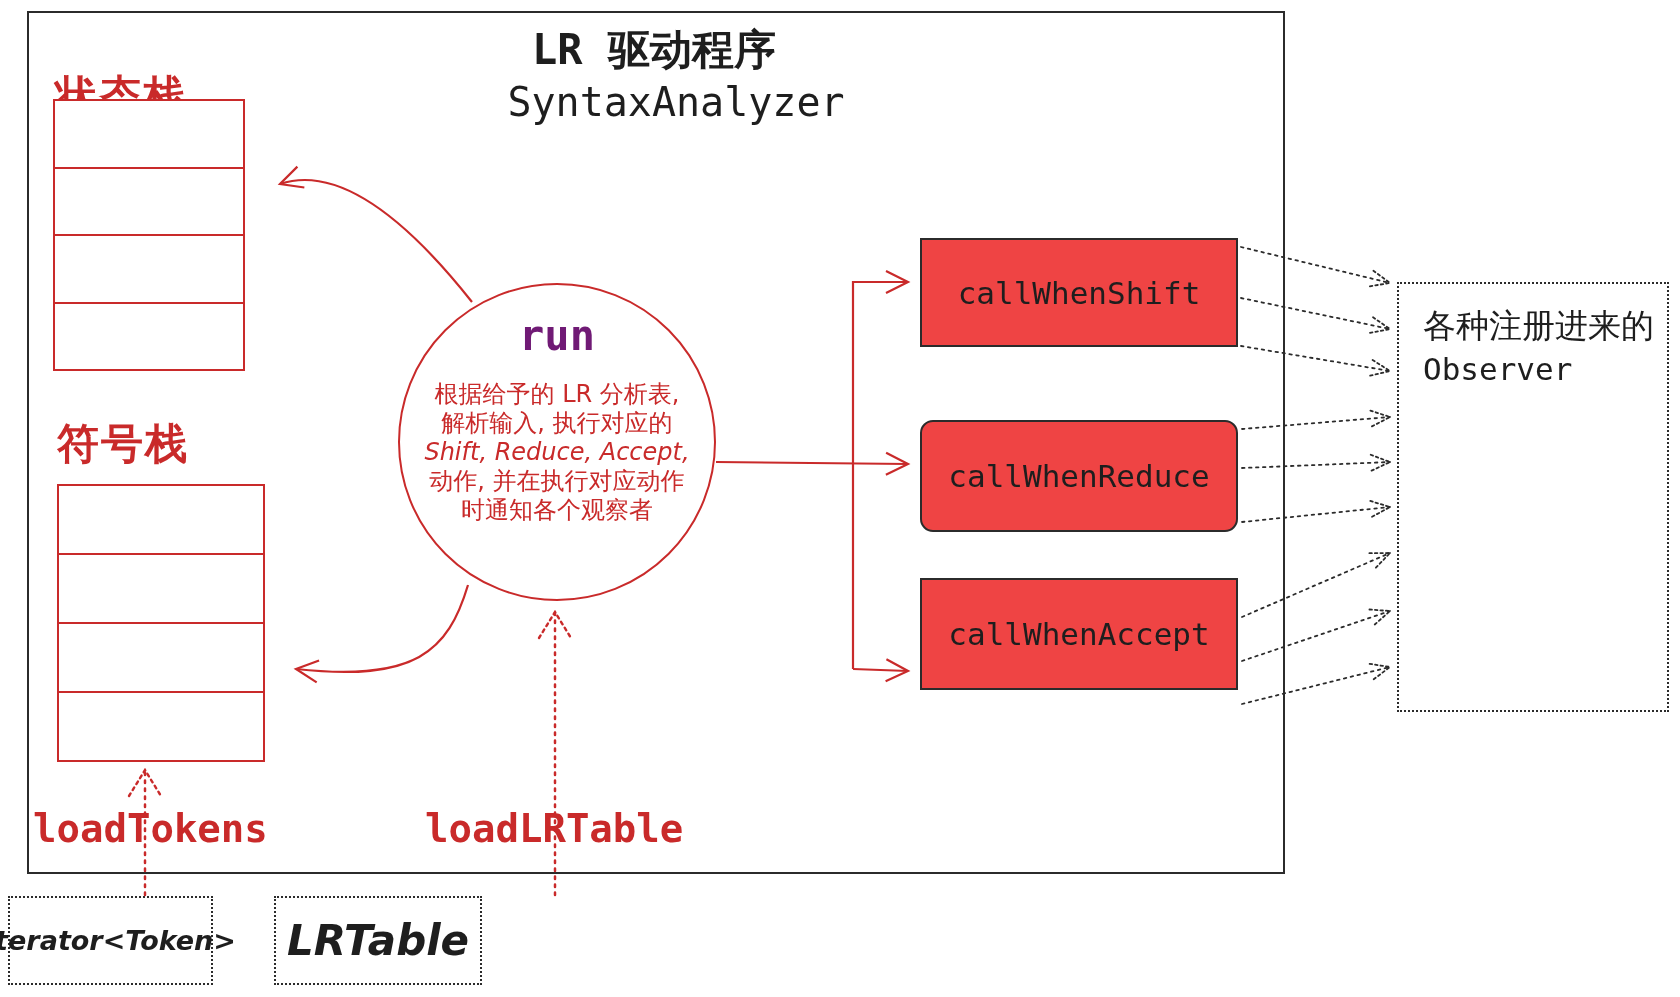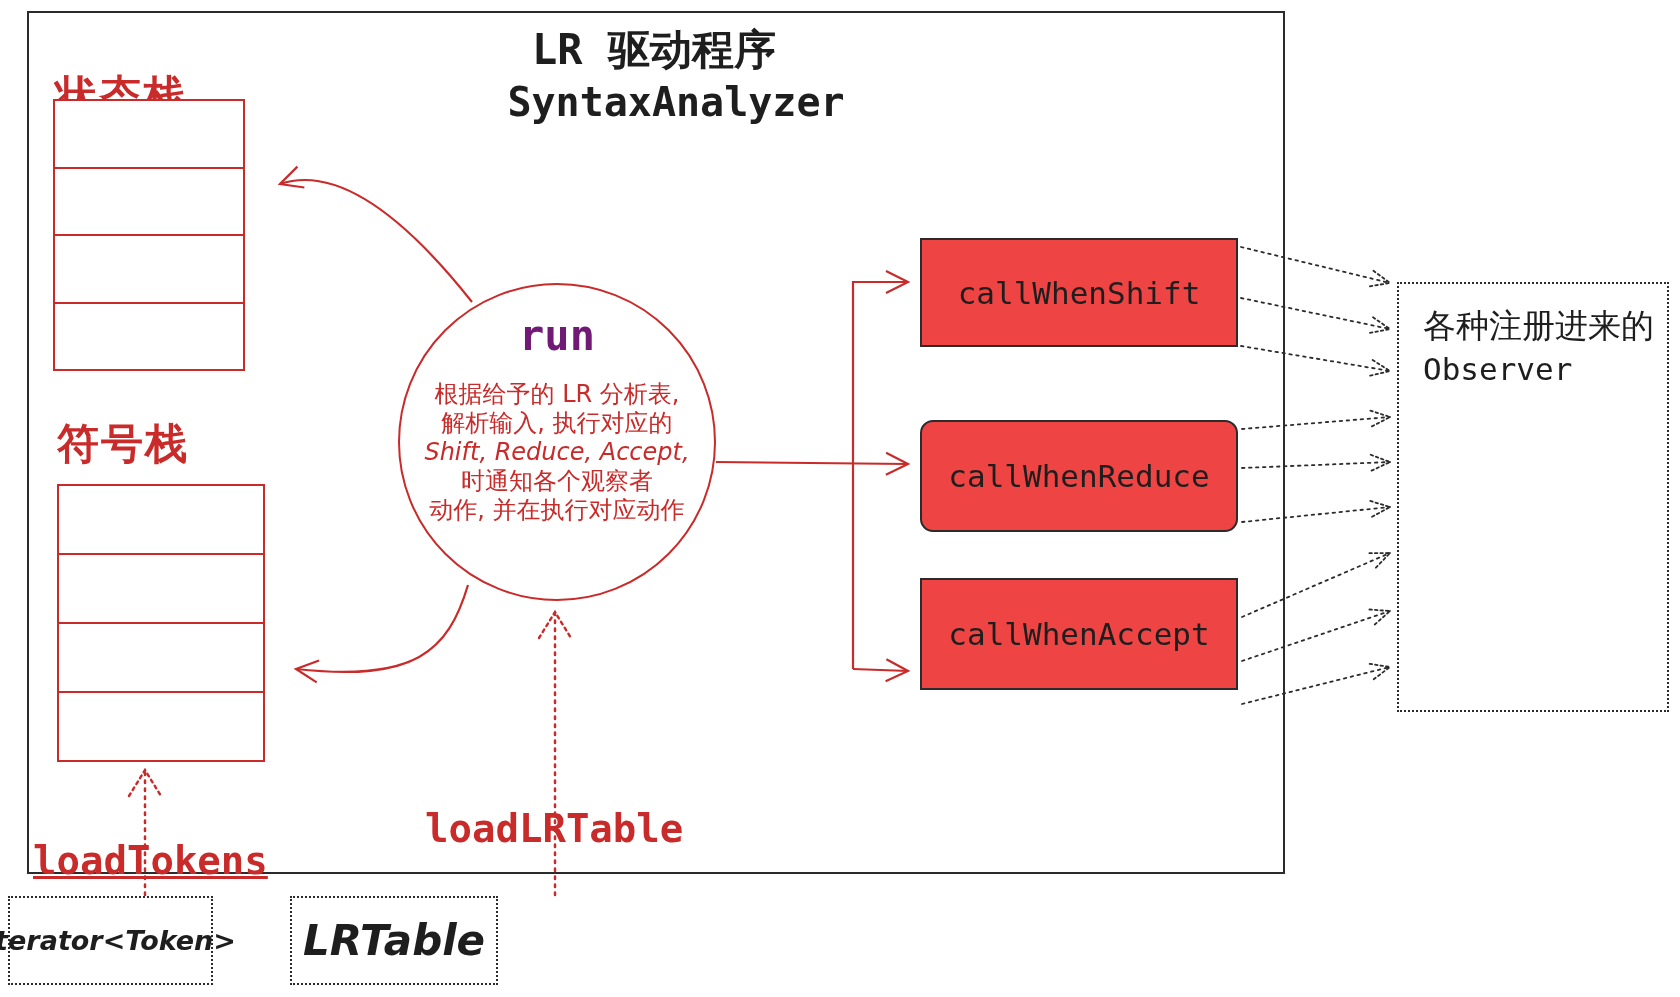--- a/index.html
+++ b/index.html
@@ -10,21 +10,21 @@
   .abs{position:absolute;}
   .mono{font-family:"DejaVu Sans Mono","Liberation Mono",monospace;}
 
   
   .frame{left:27px;top:11px;width:1254px;height:859px;border:2.5px solid #2b2b2b;}
 
   
   .title-wrap{left:27px;top:24px;width:1254px;text-align:center;line-height:1.25;}
   .title-l1{font-size:42px;font-weight:700;
             font-family:"DejaVu Sans Mono","Liberation Mono","DejaVu Sans",monospace,sans-serif;}
-  .title-l2{font-size:40px;font-weight:700;
+  .title-l2{font-size:40px;font-weight:400;
             font-family:"DejaVu Sans Mono","Liberation Mono",monospace;padding-left:44px;}
 
   
   .stack-label{font-size:42px;font-weight:700;color:#c92a2a;letter-spacing:2px;}
 
   
   .stack{display:flex;flex-direction:column;border:2.3px solid #c92a2a;background:#fff;}
   .stack .cell{flex:1;border-bottom:2.3px solid #c92a2a;}
   .stack .cell:last-child{border-bottom:none;}
   .stack-state{left:53px;top:99px;width:188px;height:268px;}
@@ -48,28 +48,28 @@
 
   
   .observer{left:1397px;top:282px;width:272px;height:430px;border:2.2px dotted #2b2b2b;
             box-sizing:border-box;padding:20px 10px 0 24px;line-height:1.35;}
   .obs-l1{font-size:33px;}
   .obs-l2{font-size:31px;font-family:"DejaVu Sans Mono","Liberation Mono",monospace;}
 
   
   .load-label{font-size:39px;font-weight:700;color:#c92a2a;
               font-family:"DejaVu Sans Mono","Liberation Mono",monospace;}
-  .load-tokens{left:33px;top:838px;text-decoration:underline;}
+  .load-tokens{left:33px;top:806px;}
   .load-lrtable{left:425px;top:806px;}
 
   
   .in-box{border:2.2px dotted #2b2b2b;box-sizing:border-box;background:#fff;
           display:flex;align-items:center;justify-content:center;font-style:italic;}
   .iter-box{left:8px;top:896px;width:205px;height:89px;font-size:27px;font-weight:600;}
-  .lrt-box{left:290px;top:896px;width:208px;height:89px;font-size:42px;font-weight:600;}
+  .lrt-box{left:274px;top:896px;width:208px;height:89px;font-size:42px;font-weight:600;}
 
   svg.overlay{position:absolute;left:0;top:0;width:1680px;height:997px;pointer-events:none;}
 </style>
 </head>
 <body>
 
 <div class="abs frame"></div>
 
 <div class="abs title-wrap">
   <div class="title-l1">LR 驱动程序</div>
@@ -91,22 +91,22 @@
   <div class="cell"></div>
   <div class="cell"></div>
 </div>
 
 <div class="abs run-circle">
   <div class="run-title mono">run</div>
   <div class="run-desc">
     <span style="display:block">根据给予的 LR 分析表,</span>
     <span style="display:block">解析输入, 执行对应的</span>
     <span style="display:block;font-style:italic">Shift, Reduce, Accept,</span>
+    <span style="display:block">动作, 并在执行对应动作</span>
     <span style="display:block">时通知各个观察者</span>
-    <span style="display:block">动作, 并在执行对应动作</span>
   </div>
 </div>
 
 <div class="abs cb cb-shift">
   <span>callWhenShift</span>
 </div>
 <div class="abs cb cb-reduce">
   <span>callWhenReduce</span>
 </div>
 <div class="abs cb cb-accept">

